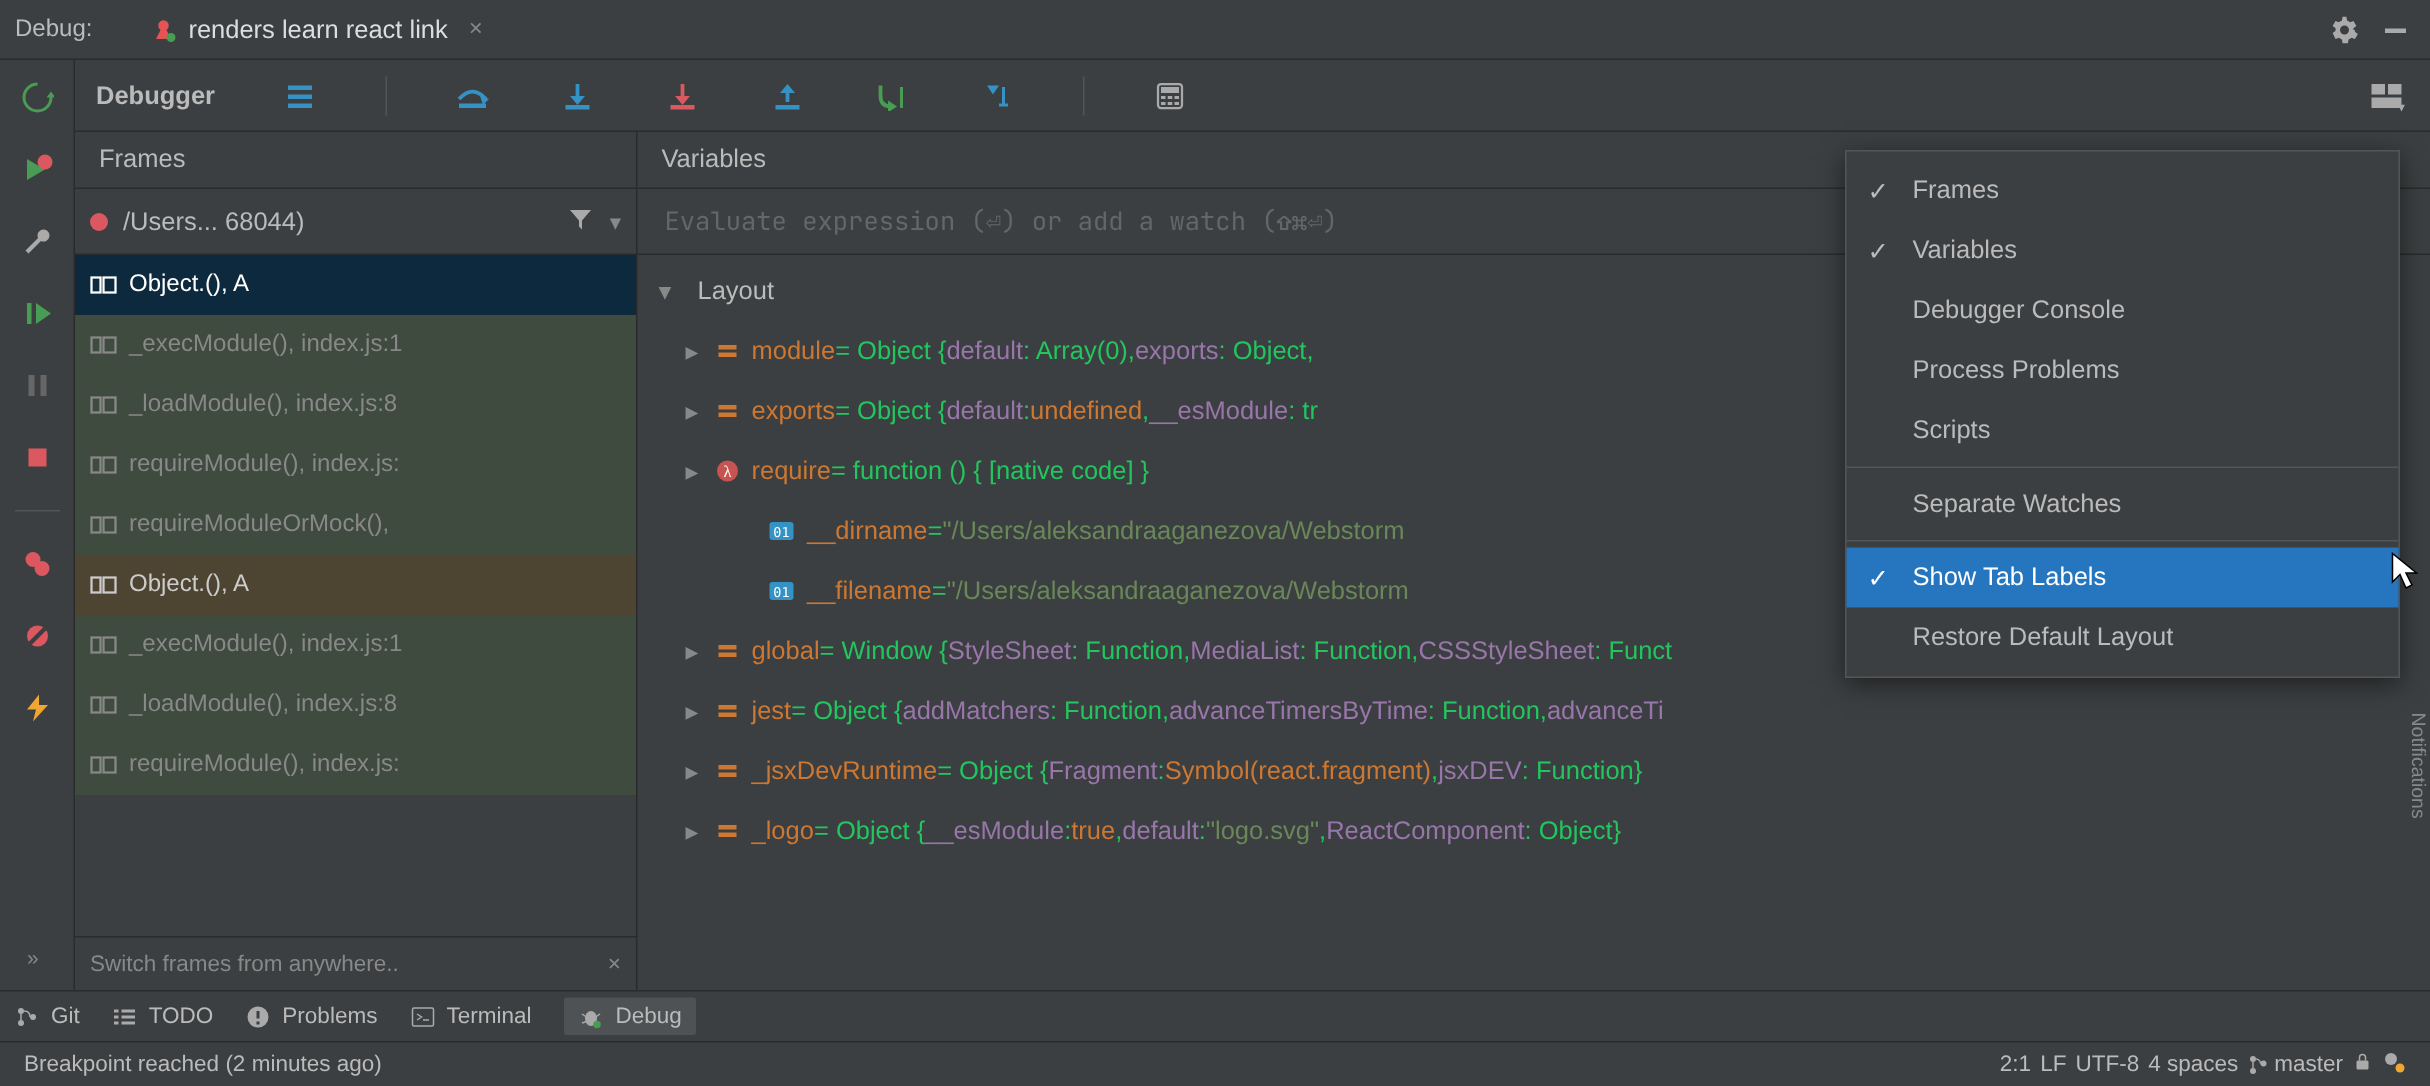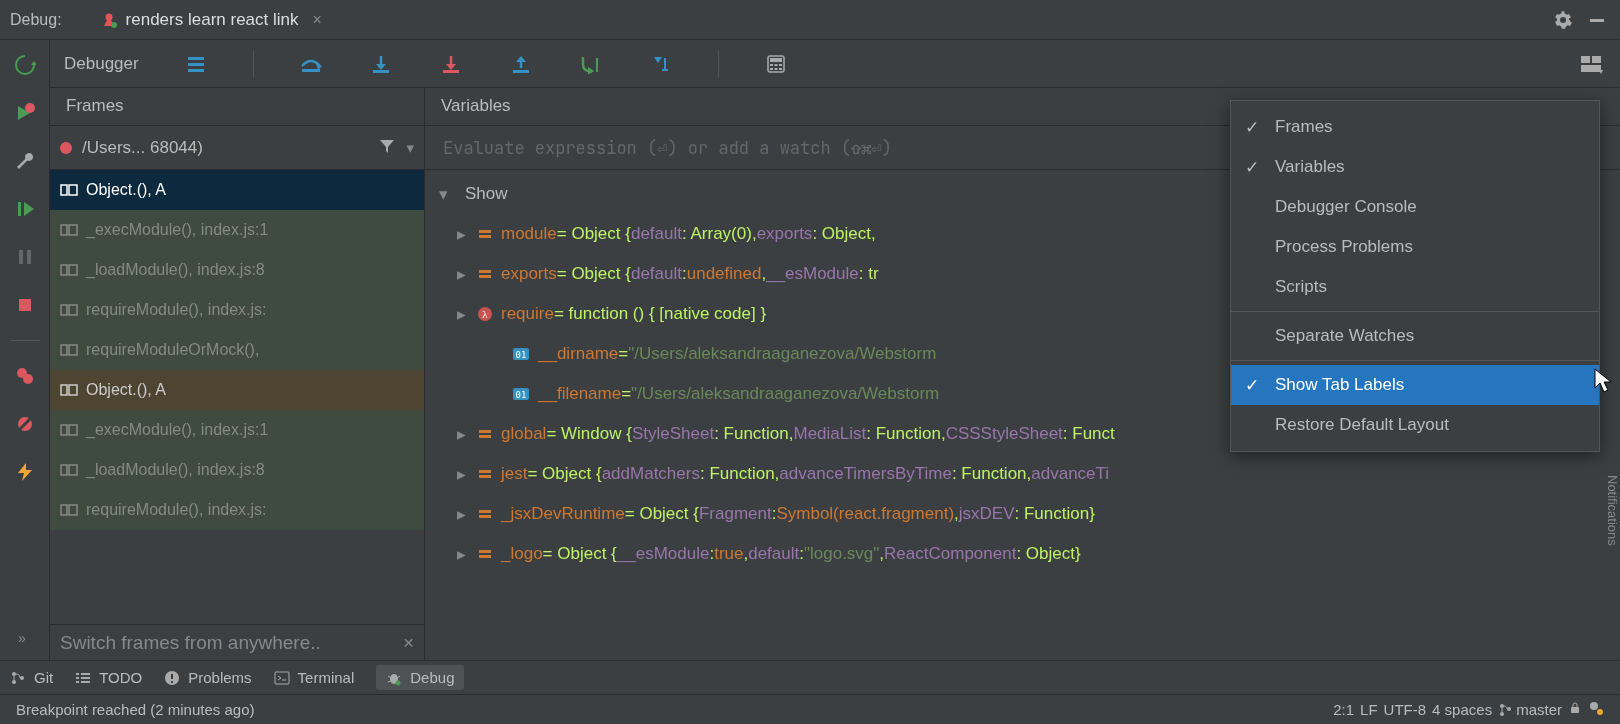--- a/index.html
+++ b/index.html
@@ -40,20 +40,21 @@
 }
 .tool-icon { width: 26px; height: 26px; display: inline-flex; align-items: center; justify-content: center; cursor: pointer; }
 .content { flex: 1; display: flex; flex-direction: column; min-width: 0; }
 .debugger-bar {
   height: 48px;
   display: flex;
   align-items: center;
   padding: 0 14px;
   gap: 44px;
   border-bottom: 1px solid #2b2b2b;
+  font-weight: bold;
 }
 .debugger-bar .lbl { font-size: 17px; color: #bbb; }
 .sep { width: 1px; height: 26px; background: #555; }
 .panel-headers {
   height: 38px;
   display: flex;
   border-bottom: 1px solid #2b2b2b;
 }
 .panel-h { padding: 8px 16px; font-size: 17px; color: #bbb; }
 .panel-h.frames { width: 375px; border-right: 1px solid #2b2b2b; }
@@ -66,21 +67,21 @@
 .thread-row .dot { width: 12px; height: 12px; border-radius: 50%; background: #db5860; }
 .thread-row .txt { color: #bbb; flex: 1; overflow: hidden; white-space: nowrap; text-overflow: ellipsis; font-size: 17px; }
 .frame-list { flex: 1; overflow: hidden; }
 .frame-row { height: 40px; display: flex; align-items: center; padding: 0 10px; gap: 8px; font-size: 16px; white-space: nowrap; overflow: hidden; }
 .frame-row.sel { background: #0d293e; color: #fff; }
 .frame-row.dim { background: #3e4b3e; color: #888; }
 .frame-row.warm { background: #4e4432; color: #ccc; }
 .frame-icon { width: 18px; height: 14px; display: inline-block; }
 .tip-row {
   height: 36px; border-top: 1px solid #2b2b2b; display: flex; align-items: center;
-  padding: 16px 10px; color: #888; font-size: 19px;
+  padding: 16px 10px; color: #888; font-size: 15px;
 }
 .tip-row .x { margin-left: auto; cursor: pointer; }
 .vars-panel { flex: 1; display: flex; flex-direction: column; min-height: 0; }
 .eval-row {
   height: 44px; display: flex; align-items: center; padding: 0 18px;
   color: #666; font-family: "JetBrains Mono", Menlo, monospace; font-size: 17px;
   border-bottom: 1px solid #2b2b2b;
 }
 .var-list { flex: 1; overflow: hidden; padding: 4px 0; font-size: 17px; }
 .var-row { height: 40px; display: flex; align-items: center; padding-left: 14px; white-space: nowrap; }
@@ -88,21 +89,21 @@
 .caret.down::before { content: "▾"; }
 .caret.right::before { content: "▸"; }
 .caret.none::before { content: ""; }
 .indent1 { padding-left: 18px; }
 .indent2 { padding-left: 36px; }
 .vicon-obj { width: 16px; height: 16px; display: inline-flex; align-items: center; justify-content: center; margin: 0 8px 0 2px; }
 .vicon-obj svg, .vicon-str svg, .vicon-fn svg { display: block; }
 .vicon-str { width: 18px; height: 16px; display: inline-flex; align-items: center; justify-content: center; margin: 0 8px 0 19px; }
 .vicon-fn { width: 16px; height: 16px; display: inline-flex; align-items: center; justify-content: center; margin: 0 8px 0 2px; }
 .vn-orange { color: #cc7832; }
-.vn-gray { color: #bef264; }
+.vn-gray { color: #22c55e; }
 .vn-purple { color: #9876aa; }
 .vn-green { color: #6a8759; }
 .bottom-tabs {
   height: 34px; display: flex; align-items: center; gap: 22px;
   border-top: 1px solid #2b2b2b; padding: 0 10px;
 }
 .btab { display: flex; align-items: center; gap: 8px; color: #bbb; cursor: pointer; font-size: 15px; }
 .btab.active { background: #4e5254; padding: 4px 10px; border-radius: 2px; }
 .status-bar {
   height: 30px; display: flex; align-items: center; padding: 0 16px;
@@ -378,21 +379,21 @@
         </div>
       </div>
 
       <div class="vars-panel">
         <div class="eval-row">
           <span>Evaluate expression (⏎) or add a watch (⇧⌘⏎)</span>
         </div>
         <div class="var-list">
           <div class="var-row">
             <span class="caret down"></span>
-            <span style="margin-left:8px">Show</span>
+            <span style="margin-left:8px">Layout</span>
           </div>
           <div id="var-rows">
               <div class="var-row">
                 <span class="indent1"></span>
                 <span class="caret right"></span>
                 <span class="vicon-obj">
                   <svg width="16" height="16" viewBox="0 0 16 16">
                     <rect x="2" y="4" width="12" height="3" fill="#cc7832"></rect>
                     <rect x="2" y="9" width="12" height="3" fill="#cc7832"></rect>
                   </svg>

